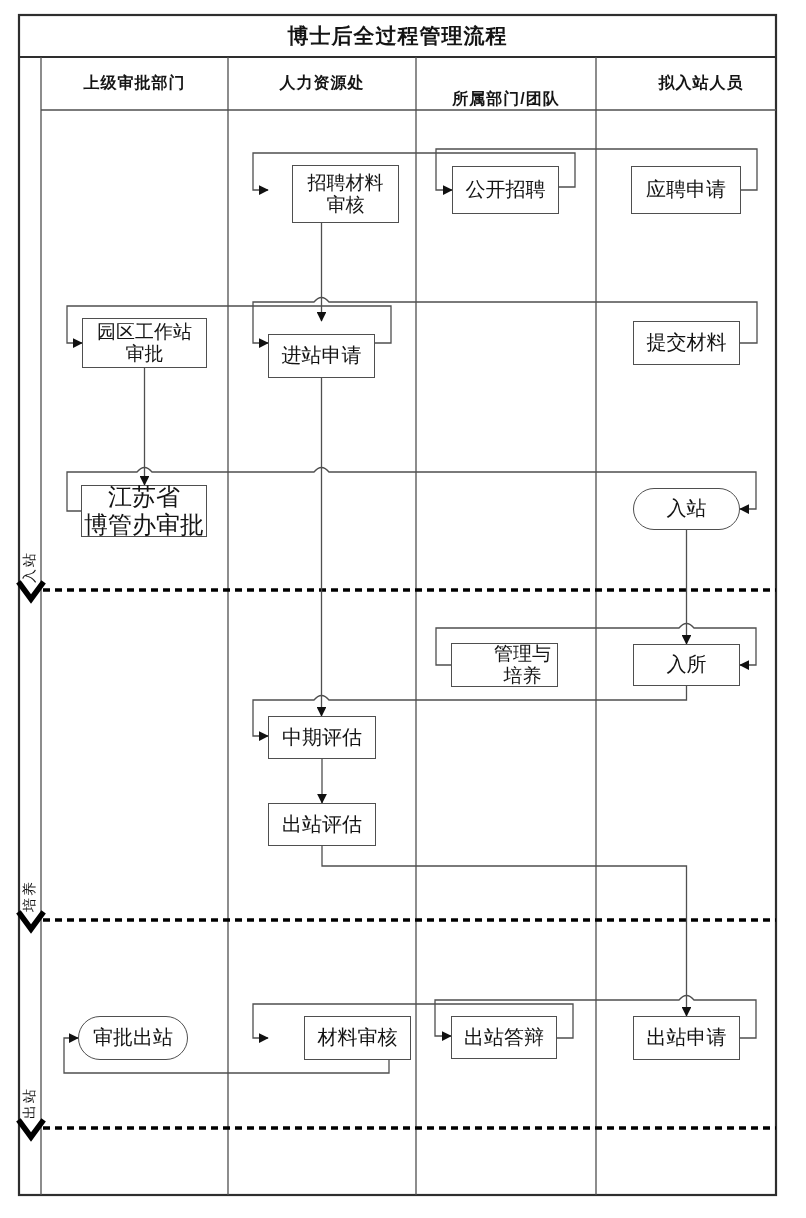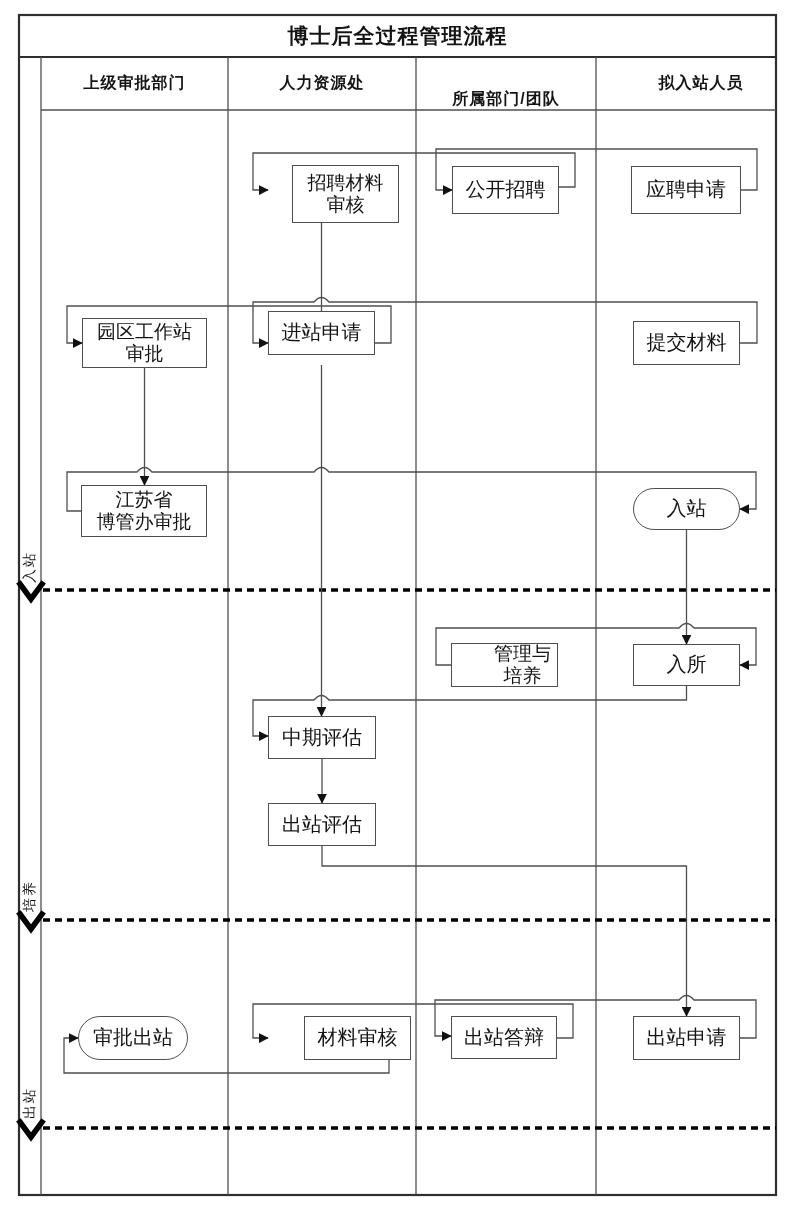--- a/index.html
+++ b/index.html
@@ -96,24 +96,24 @@
   <div class="phase-label" style="left:-2px;top:886px;">培养</div>
   <div class="phase-label" style="left:-2px;top:1093px;">出站</div>
 
   <div class="node" style="left:268px;top:165px;width:107px;height:58px;font-size:19px;margin-left:24px;">招聘材料
 审核</div>
   <div class="node" style="left:452px;top:166px;width:107px;height:48px;">公开招聘</div>
   <div class="node" style="left:631px;top:166px;width:110px;height:48px;">应聘申请</div>
 
   <div class="node" style="left:82px;top:318px;width:125px;height:50px;font-size:19px;">园区工作站
 审批</div>
-  <div class="node" style="left:268px;top:311px;width:107px;height:44px;">进站申请</div>
+  <div class="node" style="left:268px;top:334px;width:107px;height:44px;">进站申请</div>
   <div class="node" style="left:633px;top:321px;width:107px;height:44px;">提交材料</div>
 
-  <div class="node" style="left:81px;top:485px;width:126px;height:52px;font-size:19px;">江苏省
+  <div class="node" style="left:81px;top:485px;width:126px;height:52px;font-size:24px;">江苏省
 博管办审批</div>
   <div class="node stadium" style="left:633px;top:488px;width:107px;height:42px;">入站</div>
 
   <div class="node" style="left:451px;top:643px;width:107px;height:44px;font-size:19px;padding-left:36px;">管理与培养</div>
   <div class="node" style="left:633px;top:644px;width:107px;height:42px;">入所</div>
 
   <div class="node" style="left:268px;top:716px;width:108px;height:43px;">中期评估</div>
   <div class="node" style="left:268px;top:803px;width:108px;height:43px;">出站评估</div>
 
   <div class="node stadium" style="left:78px;top:1016px;width:110px;height:44px;">审批出站</div>

